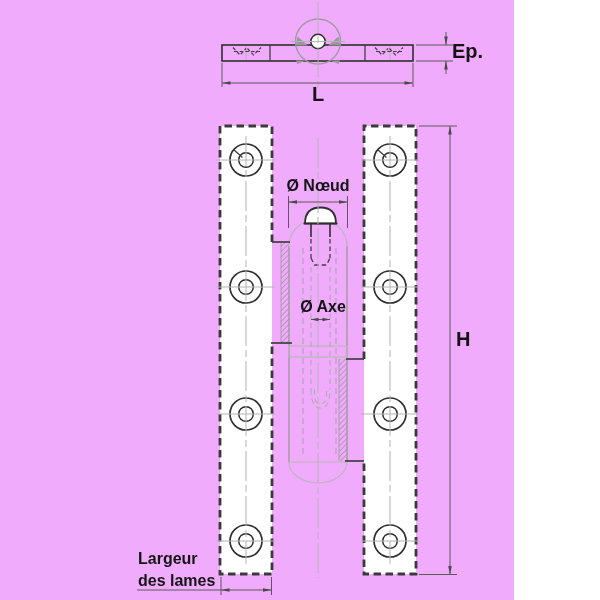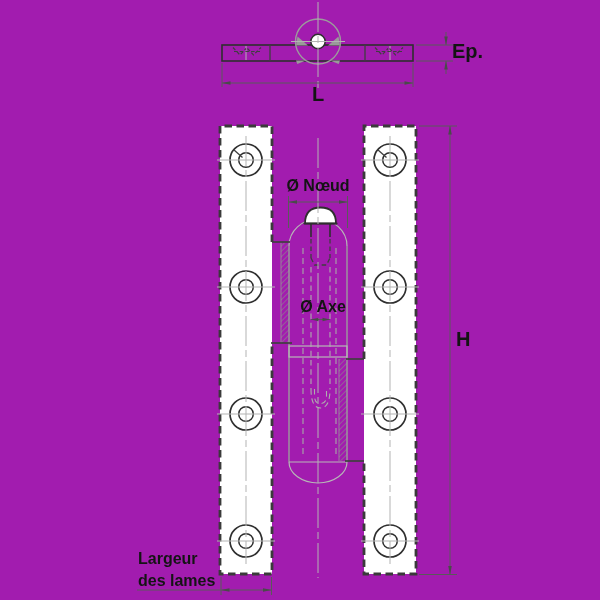--- a/index.html
+++ b/index.html
@@ -1,16 +1,16 @@
 <!DOCTYPE html>
 <html><head>
 <meta charset="utf-8">
 <style>
   html,body{margin:0;padding:0;background:#ffffff;}
-  .stage{position:relative;width:600px;height:600px;background:#a21caf;overflow:hidden;
+  .stage{position:relative;width:514px;height:600px;background:#f0abfc;overflow:hidden;
          font-family:"Liberation Sans",sans-serif;}
   svg{display:block;}
   
   .ln-dark{stroke:#2f2f2f;stroke-width:1.6;fill:none;}
   .ln-thin{stroke:#3f3f3f;stroke-width:1.3;fill:none;}
   .plate{stroke:#3a3a3a;stroke-width:2.8;stroke-dasharray:7.5 4.5;fill:none;}
   .web{stroke:#3f3f3f;stroke-width:1.7;fill:none;}
   .kn{stroke:#9c9c9c;stroke-width:1.4;fill:none;}
   .kn-light{stroke:#b7b7b7;stroke-width:1.2;fill:none;}
   .bore{stroke:#a8a8a8;stroke-width:1.1;stroke-dasharray:6 4;fill:none;}

